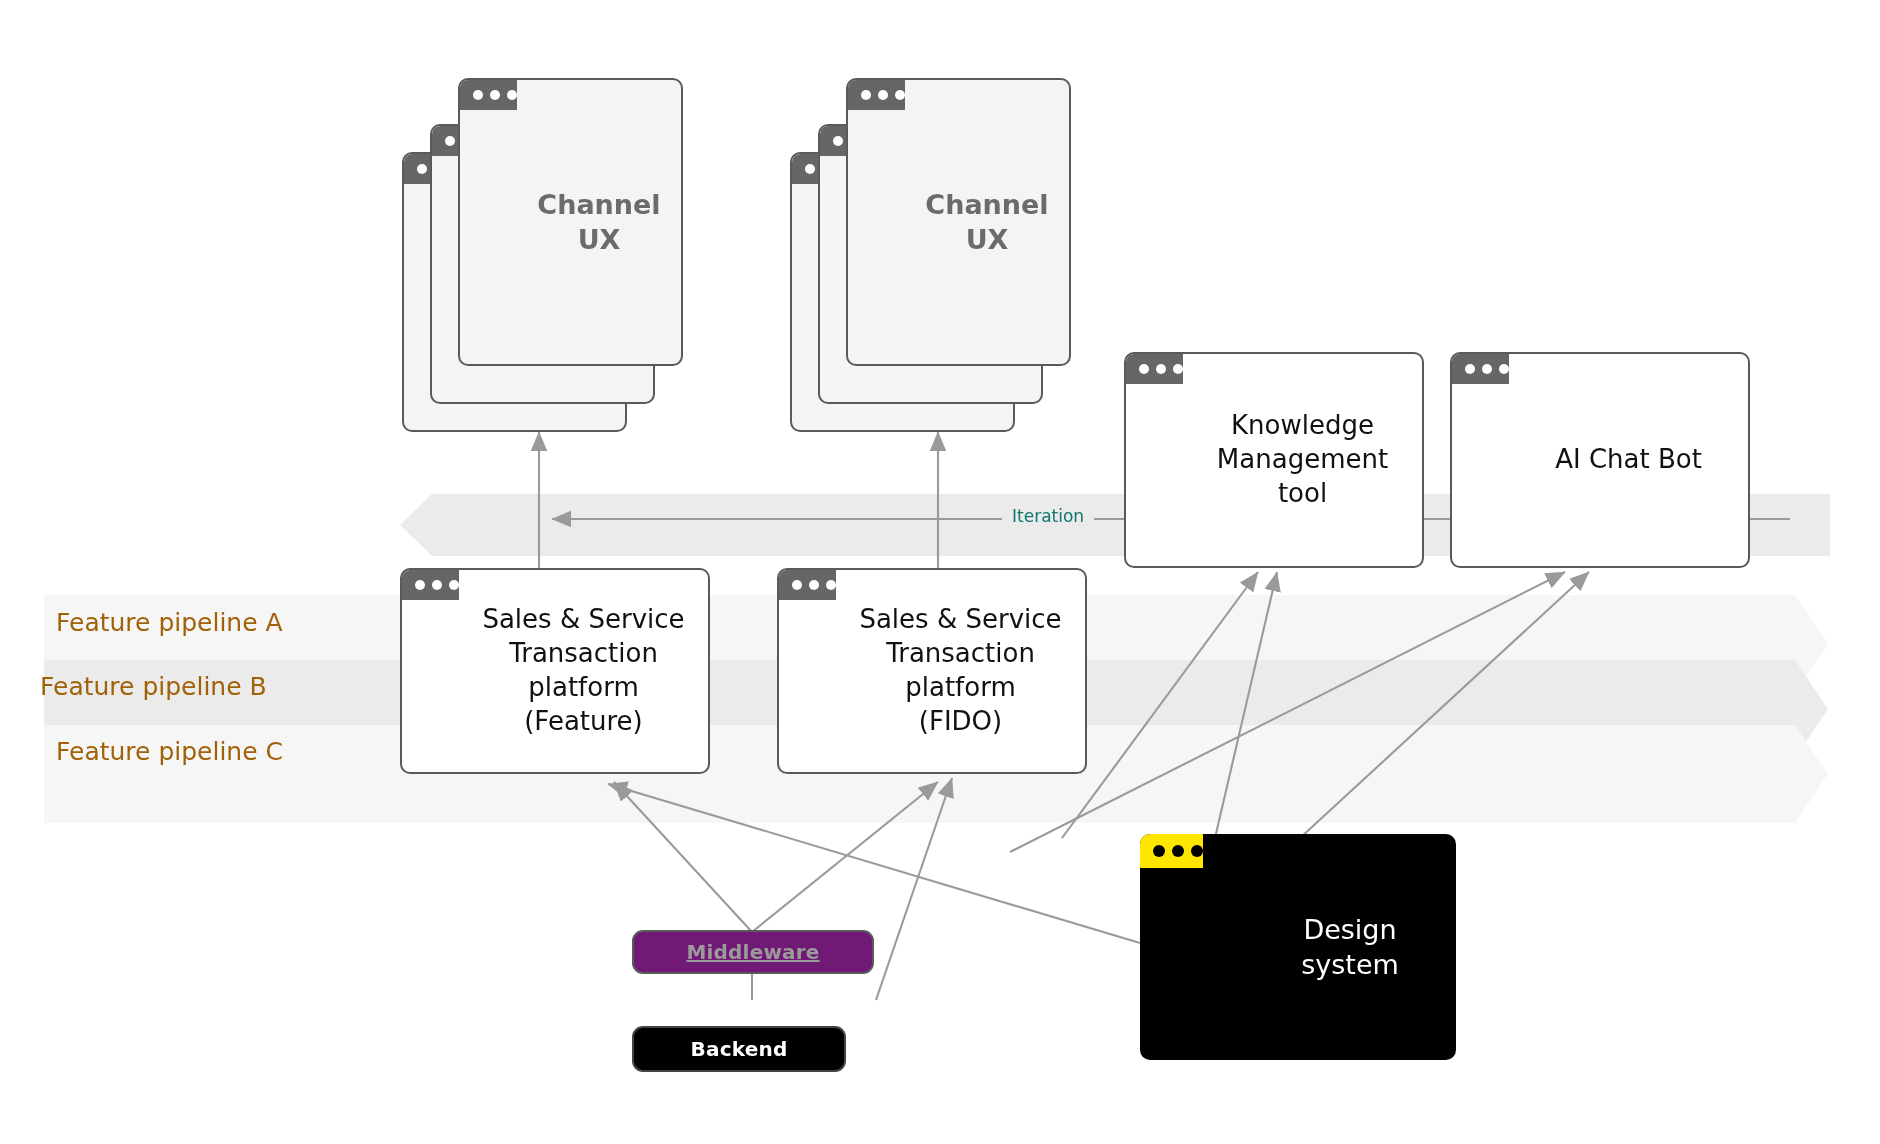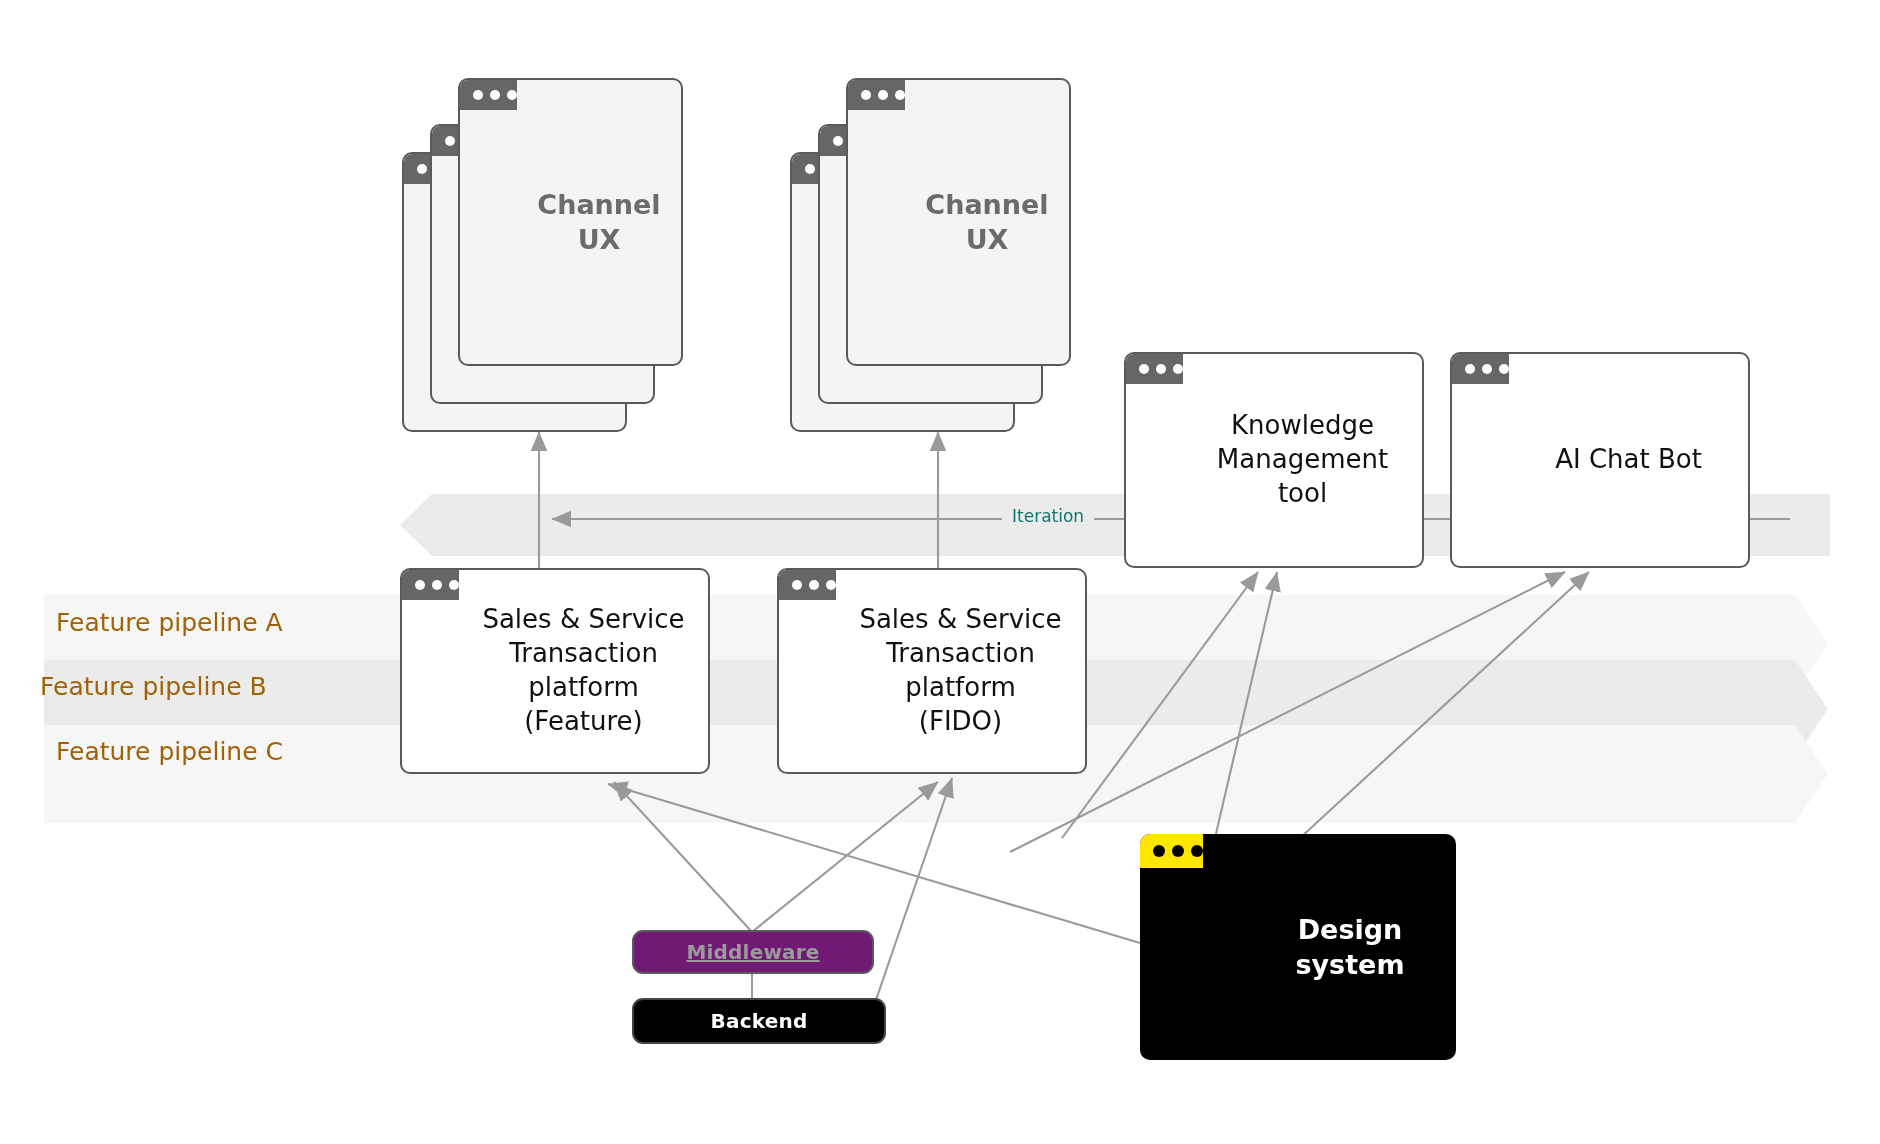--- a/index.html
+++ b/index.html
@@ -42,21 +42,21 @@
   }
   .ghost .bar i{width:10px;height:10px;border-radius:50%;background:#ffffff;display:block;}
 
   .chan-front{background:#f4f4f4;}
   .chan-front .body{color:#6b6b6b;font-weight:bold;font-size:27px;}
 
   
   .win.dark{border:0;border-radius:10px;background:#000000;}
   .win.dark .bar{background:#FFE600;height:34px;}
   .win.dark .bar i{background:#000000;width:12px;height:12px;}
-  .win.dark .body{color:#ffffff;font-weight:bold;font-size:27px;margin-left:41px;}
+  .win.dark .body{color:#ffffff;font-weight:normal;font-size:27px;margin-left:41px;}
 
   
   .pill{
     position:absolute;box-sizing:border-box;border-radius:11px;
     display:flex;align-items:center;justify-content:center;
     font-size:20px;font-weight:bold;letter-spacing:.2px;
   }
   .pill.middleware{background:#701a75;border:2px solid #5a5a5a;color:#9a9a9a;text-decoration:underline;}
   .pill.backend{background:#000000;border:2px solid #444444;color:#ffffff;}
 
@@ -234,21 +234,21 @@
   </div>
 
   <svg style="position:absolute;left:0;top:0;width:1880px;height:1144px;pointer-events:none;" viewBox="0 0 1880 1144">
     <line x1="752" y1="972" x2="752" y2="1000" stroke="#9a9a9a" stroke-width="2.1"></line>
   </svg>
 
   <div class="pill middleware" style="left:632px;top:930px;width:242px;height:44px;">
     <span>Middleware</span>
   </div>
 
-  <div class="pill backend" style="left:632px;top:998px;width:254px;height:46px;text-align:right;">
+  <div class="pill backend" style="left:632px;top:1026px;width:214px;height:46px;text-align:right;">
     <span>Backend</span>
   </div>
 
   <div class="win dark" style="left:1140px;top:834px;width:316px;height:226px;">
     <div class="bar">
       <i></i>
       <i></i>
       <i></i>
     </div>
     <div class="body">

